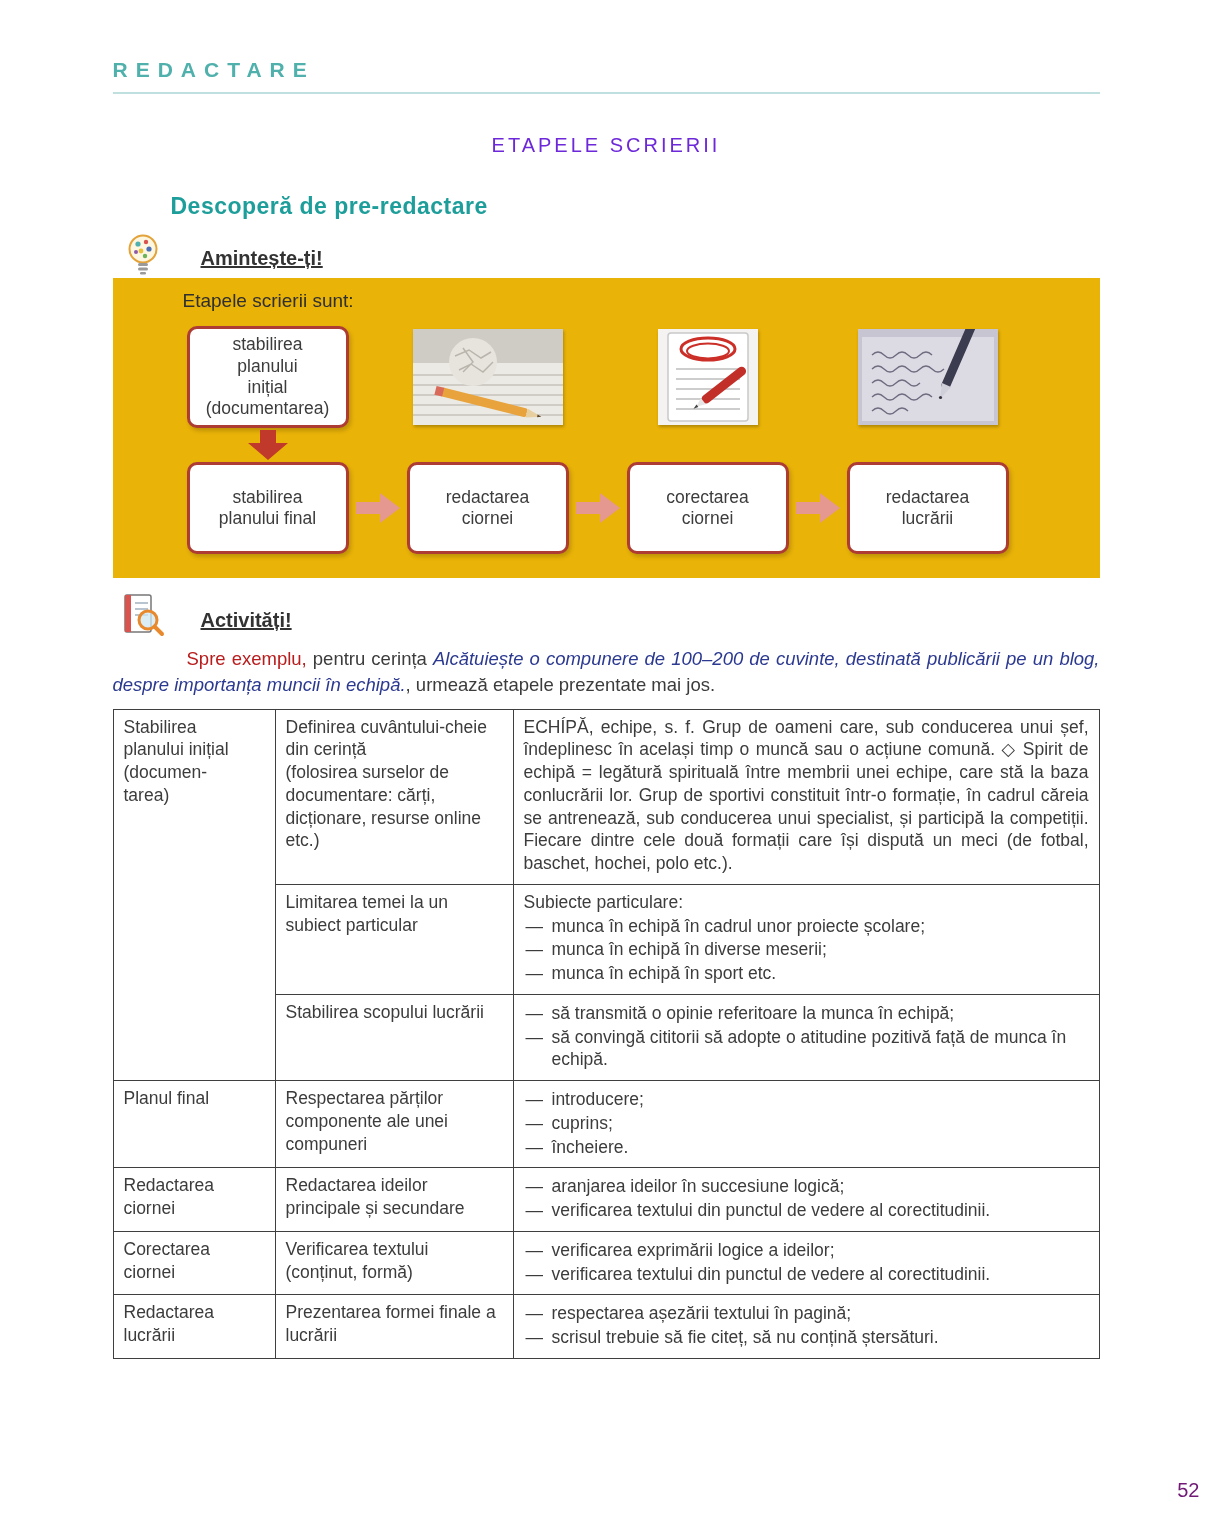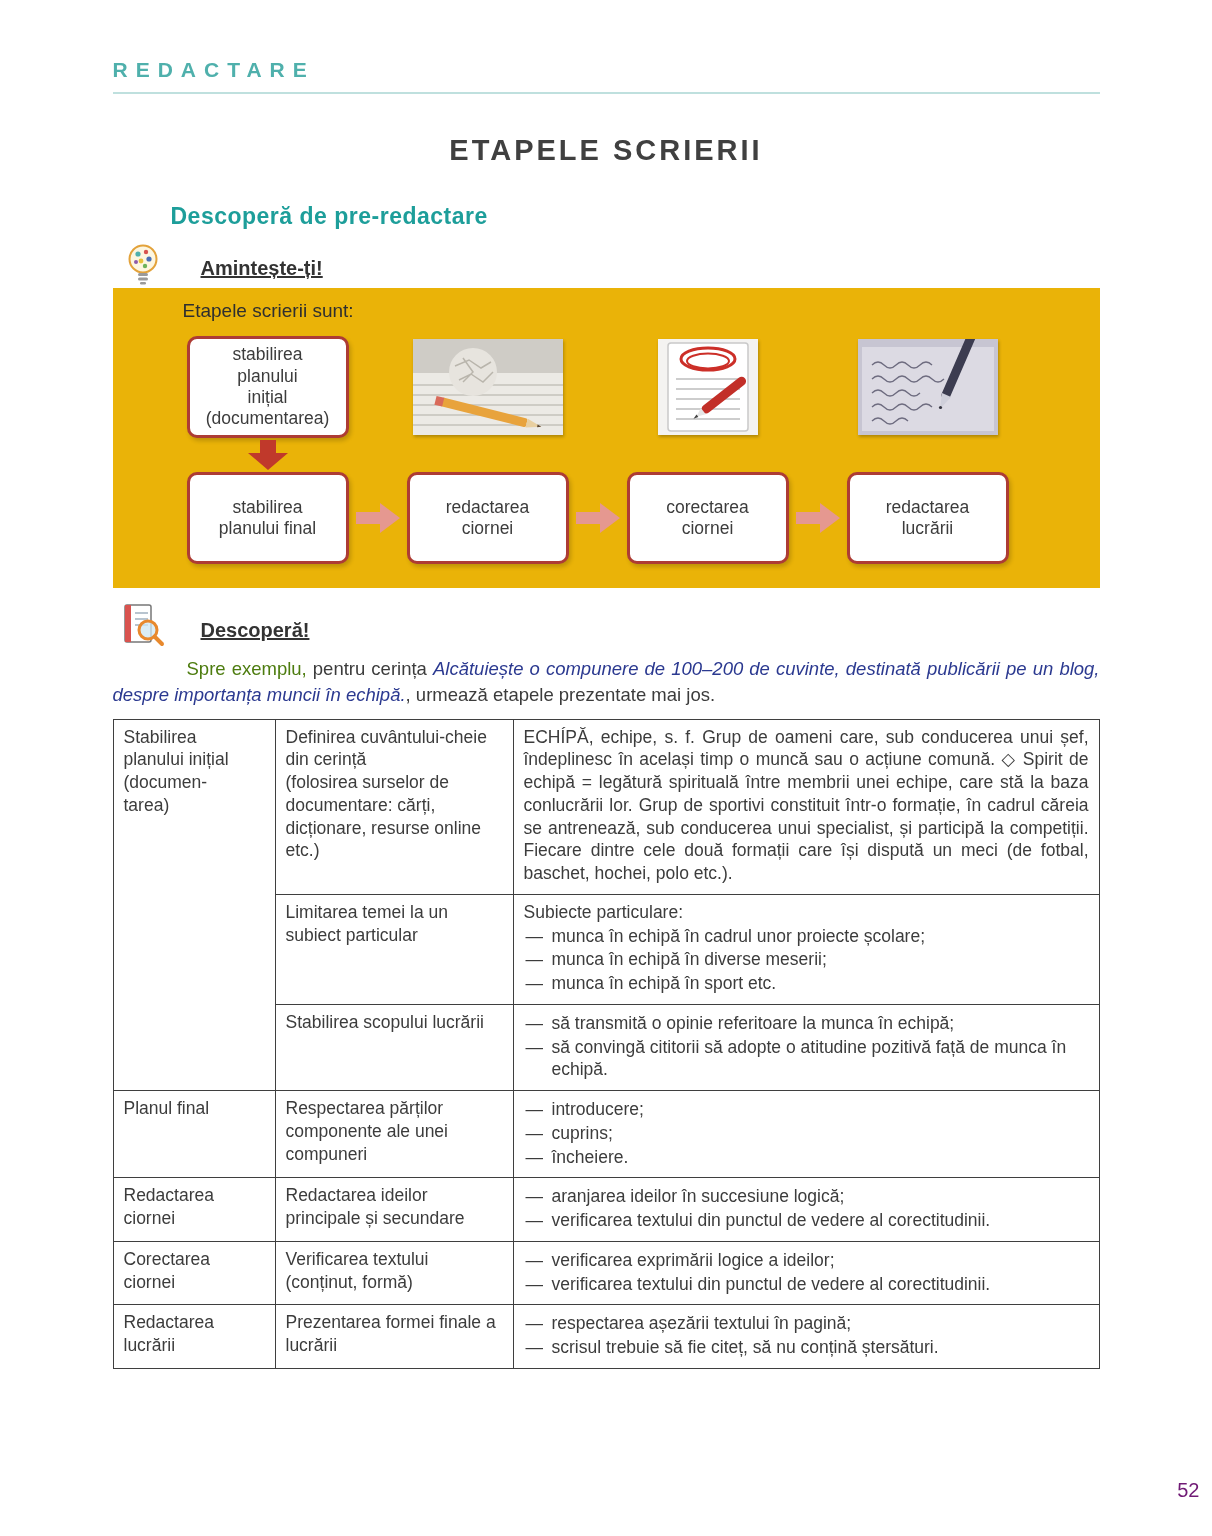--- a/index.html
+++ b/index.html
@@ -9,22 +9,22 @@
     background:#ffffff; overflow:hidden;
     font-family:"Liberation Sans", sans-serif; color:#3c3c3c;
     padding:0 100px;
   }
   .kicker {
     padding-top:58px; font-size:21px; font-weight:bold;
     letter-spacing:8px; color:#4fb0ac;
   }
   .rule { border-bottom:2px solid #bfe0de; margin-top:10px; }
   .title {
-    text-align:center; margin-top:40px; font-size:29px; font-weight:bold;
-    letter-spacing:3px; color:#404040;
+    text-align:center; margin-top:40px; font-size:20px; font-weight:normal;
+    letter-spacing:3px; color:#6d28d9;
   }
   .section-heading {
     margin:36px 0 0 58px; font-size:23px; font-weight:bold;
     letter-spacing:0.5px; color:#1d9e9a;
   }
   .icon-row { display:flex; align-items:flex-end; margin-top:10px; }
   .icon-row .icon { width:48px; height:46px; margin-left:6px; flex:0 0 auto; }
   .icon-row .icon-heading {
     font-size:20px; font-weight:bold; color:#333; margin-left:34px; padding-bottom:6px;text-decoration:underline;
   }
@@ -52,21 +52,21 @@
   .fb-s1 { grid-area:3 / 1; } .ra1 { grid-area:3 / 2; }
   .fb-s2 { grid-area:3 / 3; } .ra2 { grid-area:3 / 4; }
   .fb-s3 { grid-area:3 / 5; } .ra3 { grid-area:3 / 6; }
   .fb-s4 { grid-area:3 / 7; }
   
   .para {
     font-size:18.5px; line-height:1.42; text-align:justify;
     color:#3c3c3c; margin:8px 0 0 0;
   }
   .indent { text-indent:74px; }
-  .orange { color:#4d7c0f; }
+  .orange { color:#b91c1c; }
   .blue-italic { color:#2b3990; font-style:italic; }
   
   table.etape { width:100%; border-collapse:collapse; margin-top:10px; }
   .etape td {
     border:1.5px solid #3f3f3f; vertical-align:top;
     padding:6px 10px 9px 10px; font-size:17.5px; line-height:1.3; color:#3c3c3c;
   }
   .pre { white-space:pre-line; }
   .dict { color:#2b3990; text-align:justify; }
   .li { position:relative; padding-left:28px; margin-top:1px; }
@@ -214,21 +214,21 @@
         <rect x="6" y="3" width="6" height="37" fill="#d9534f"></rect>
         <g stroke="#9aabbb" stroke-width="1.4">
           <line x1="16" y1="11" x2="29" y2="11"></line>
             <line x1="16" y1="17" x2="29" y2="17"></line>
           <line x1="16" y1="23" x2="29" y2="23"></line>
         </g>
         <circle cx="29" cy="28" r="9" fill="#cfe7f2" fill-opacity="0.75" stroke="#e8892d" stroke-width="3"></circle>
         <line x1="35.5" y1="34.5" x2="43" y2="42" stroke="#e8892d" stroke-width="4" stroke-linecap="round"></line>
       </svg>
     </span>
-    <span class="icon-heading">Descoperă!</span>
+    <span class="icon-heading">Activități!</span>
   </div>
 
 
   <p class="para indent"><span class="orange">Spre exemplu,</span><span> pentru cerința </span><span class="blue-italic">Alcătuiește o compunere de 100–200 de cuvinte, destinată publicării pe un blog, despre importanța muncii în echipă.</span><span>, urmează etapele prezentate mai jos.</span></p>
 
   <table class="etape">
     <colgroup>
         <col style="width:162px">
         <col style="width:238px">
         <col>

